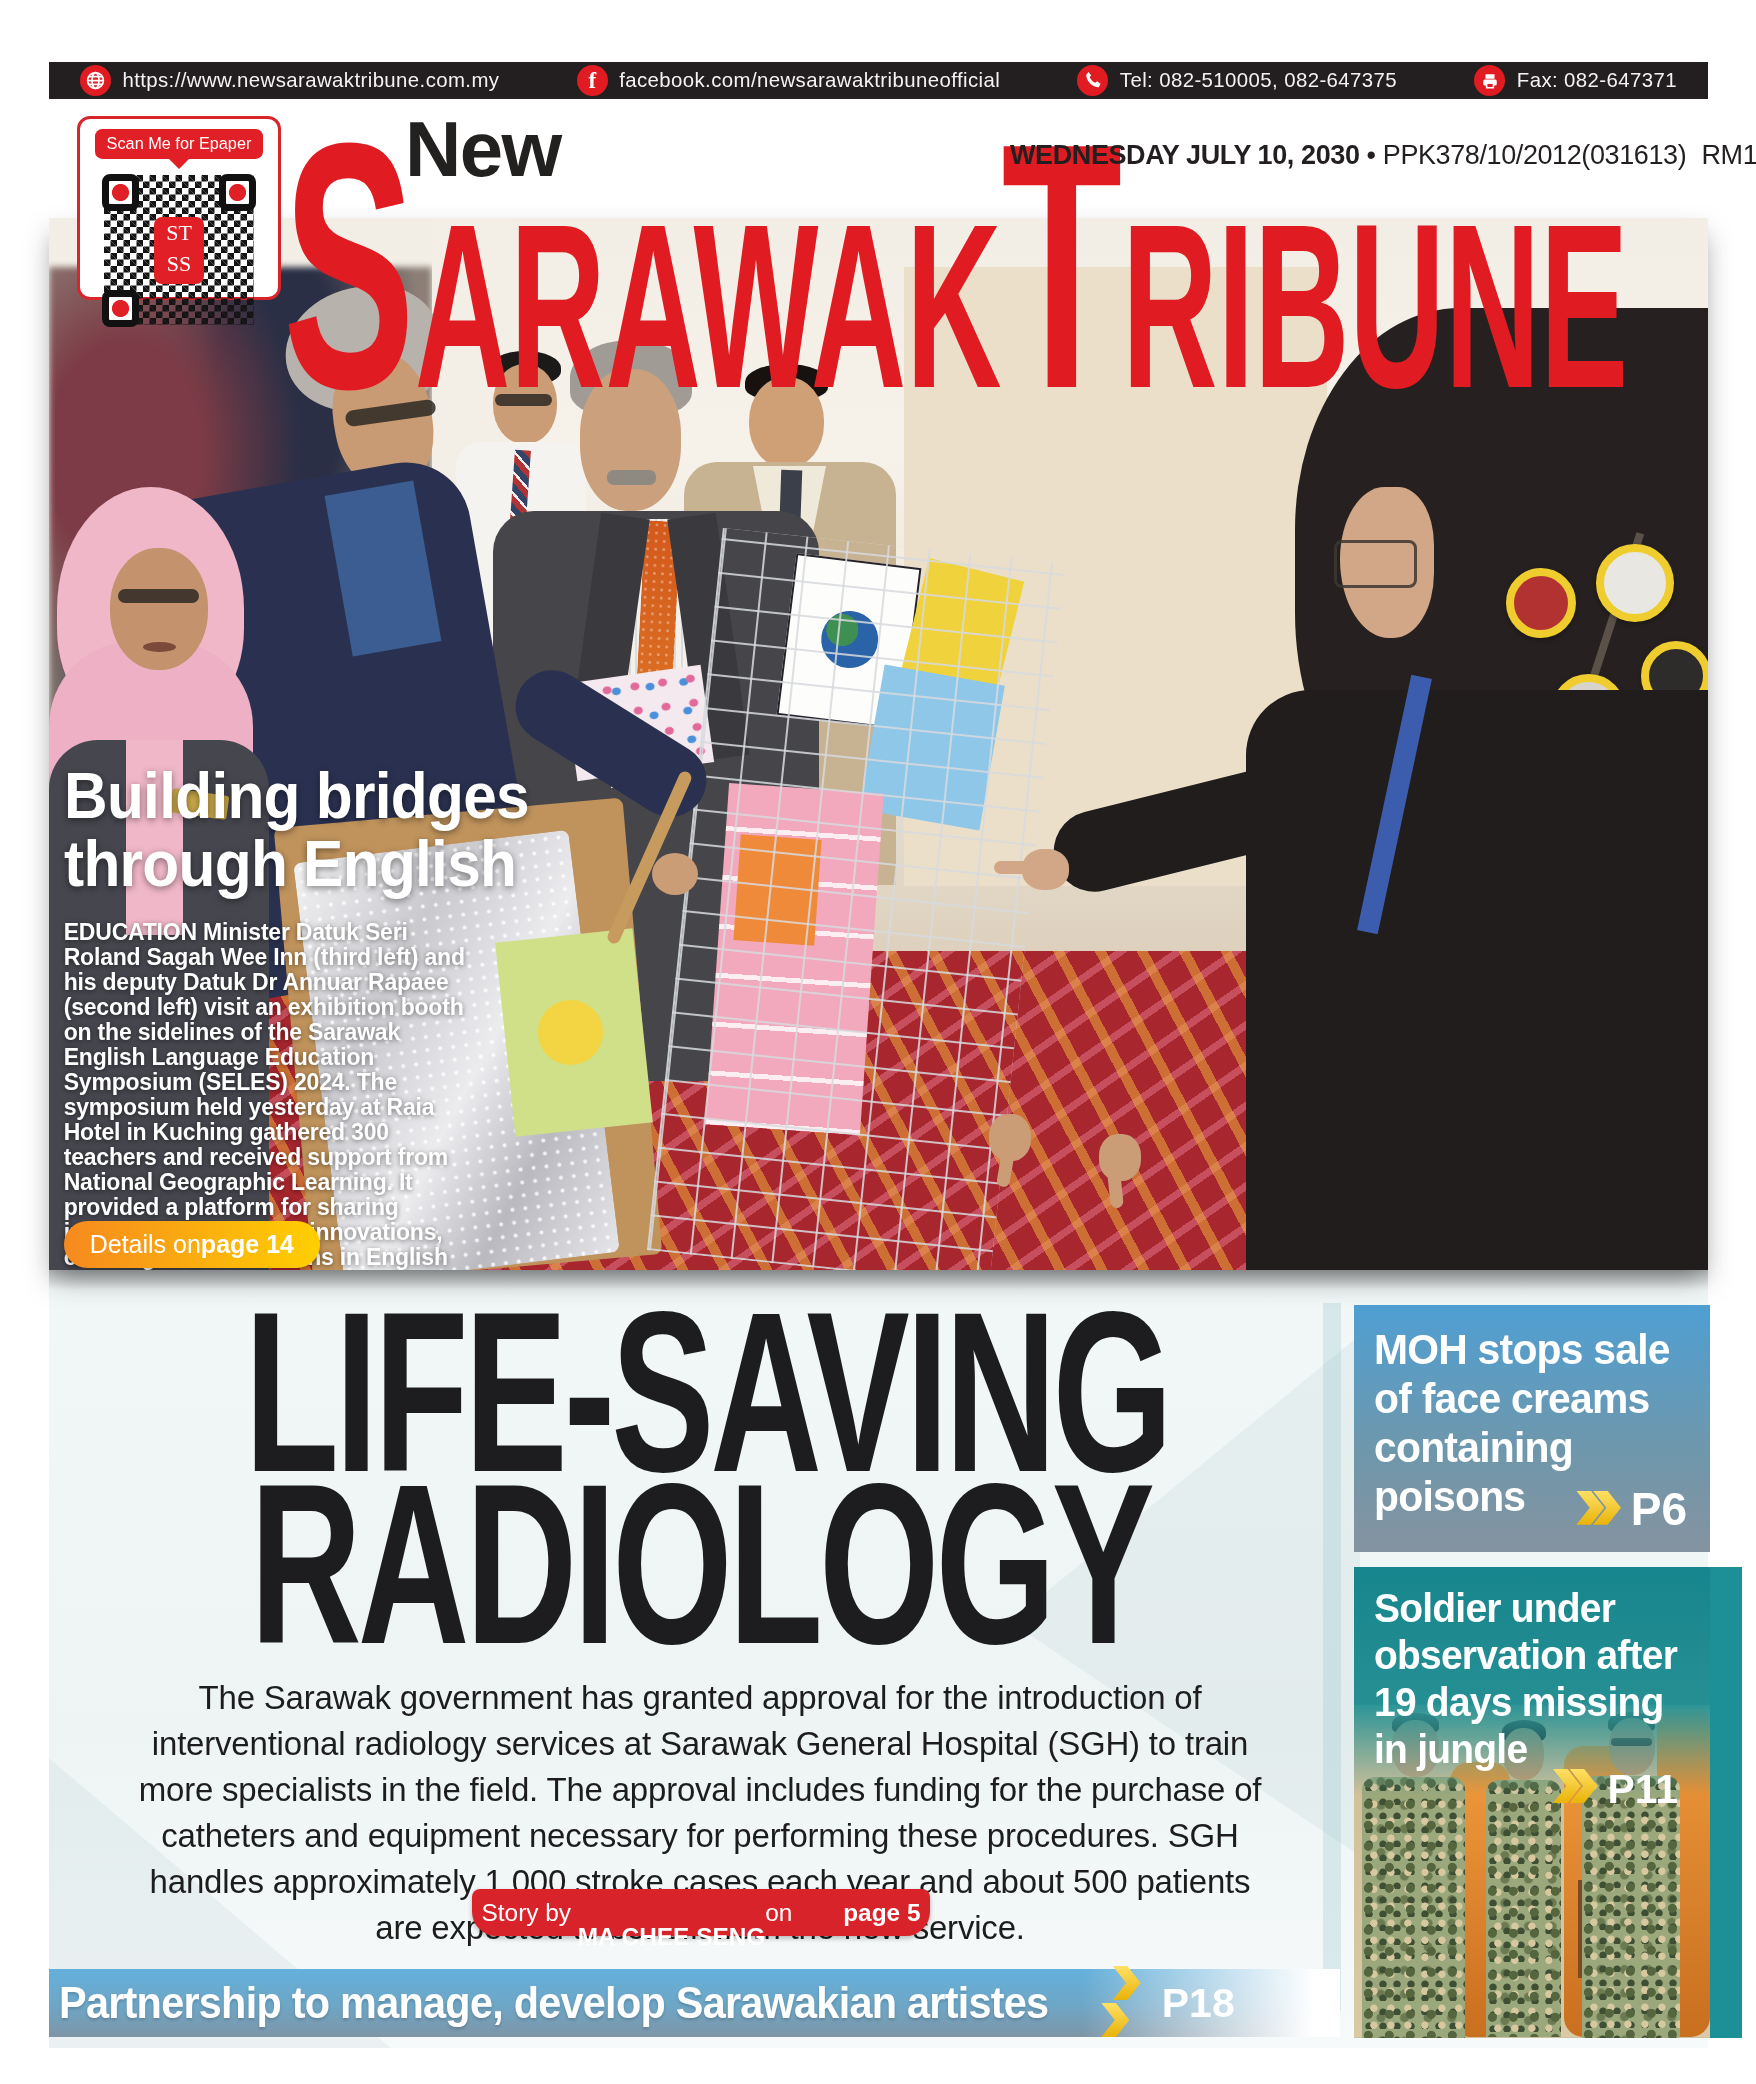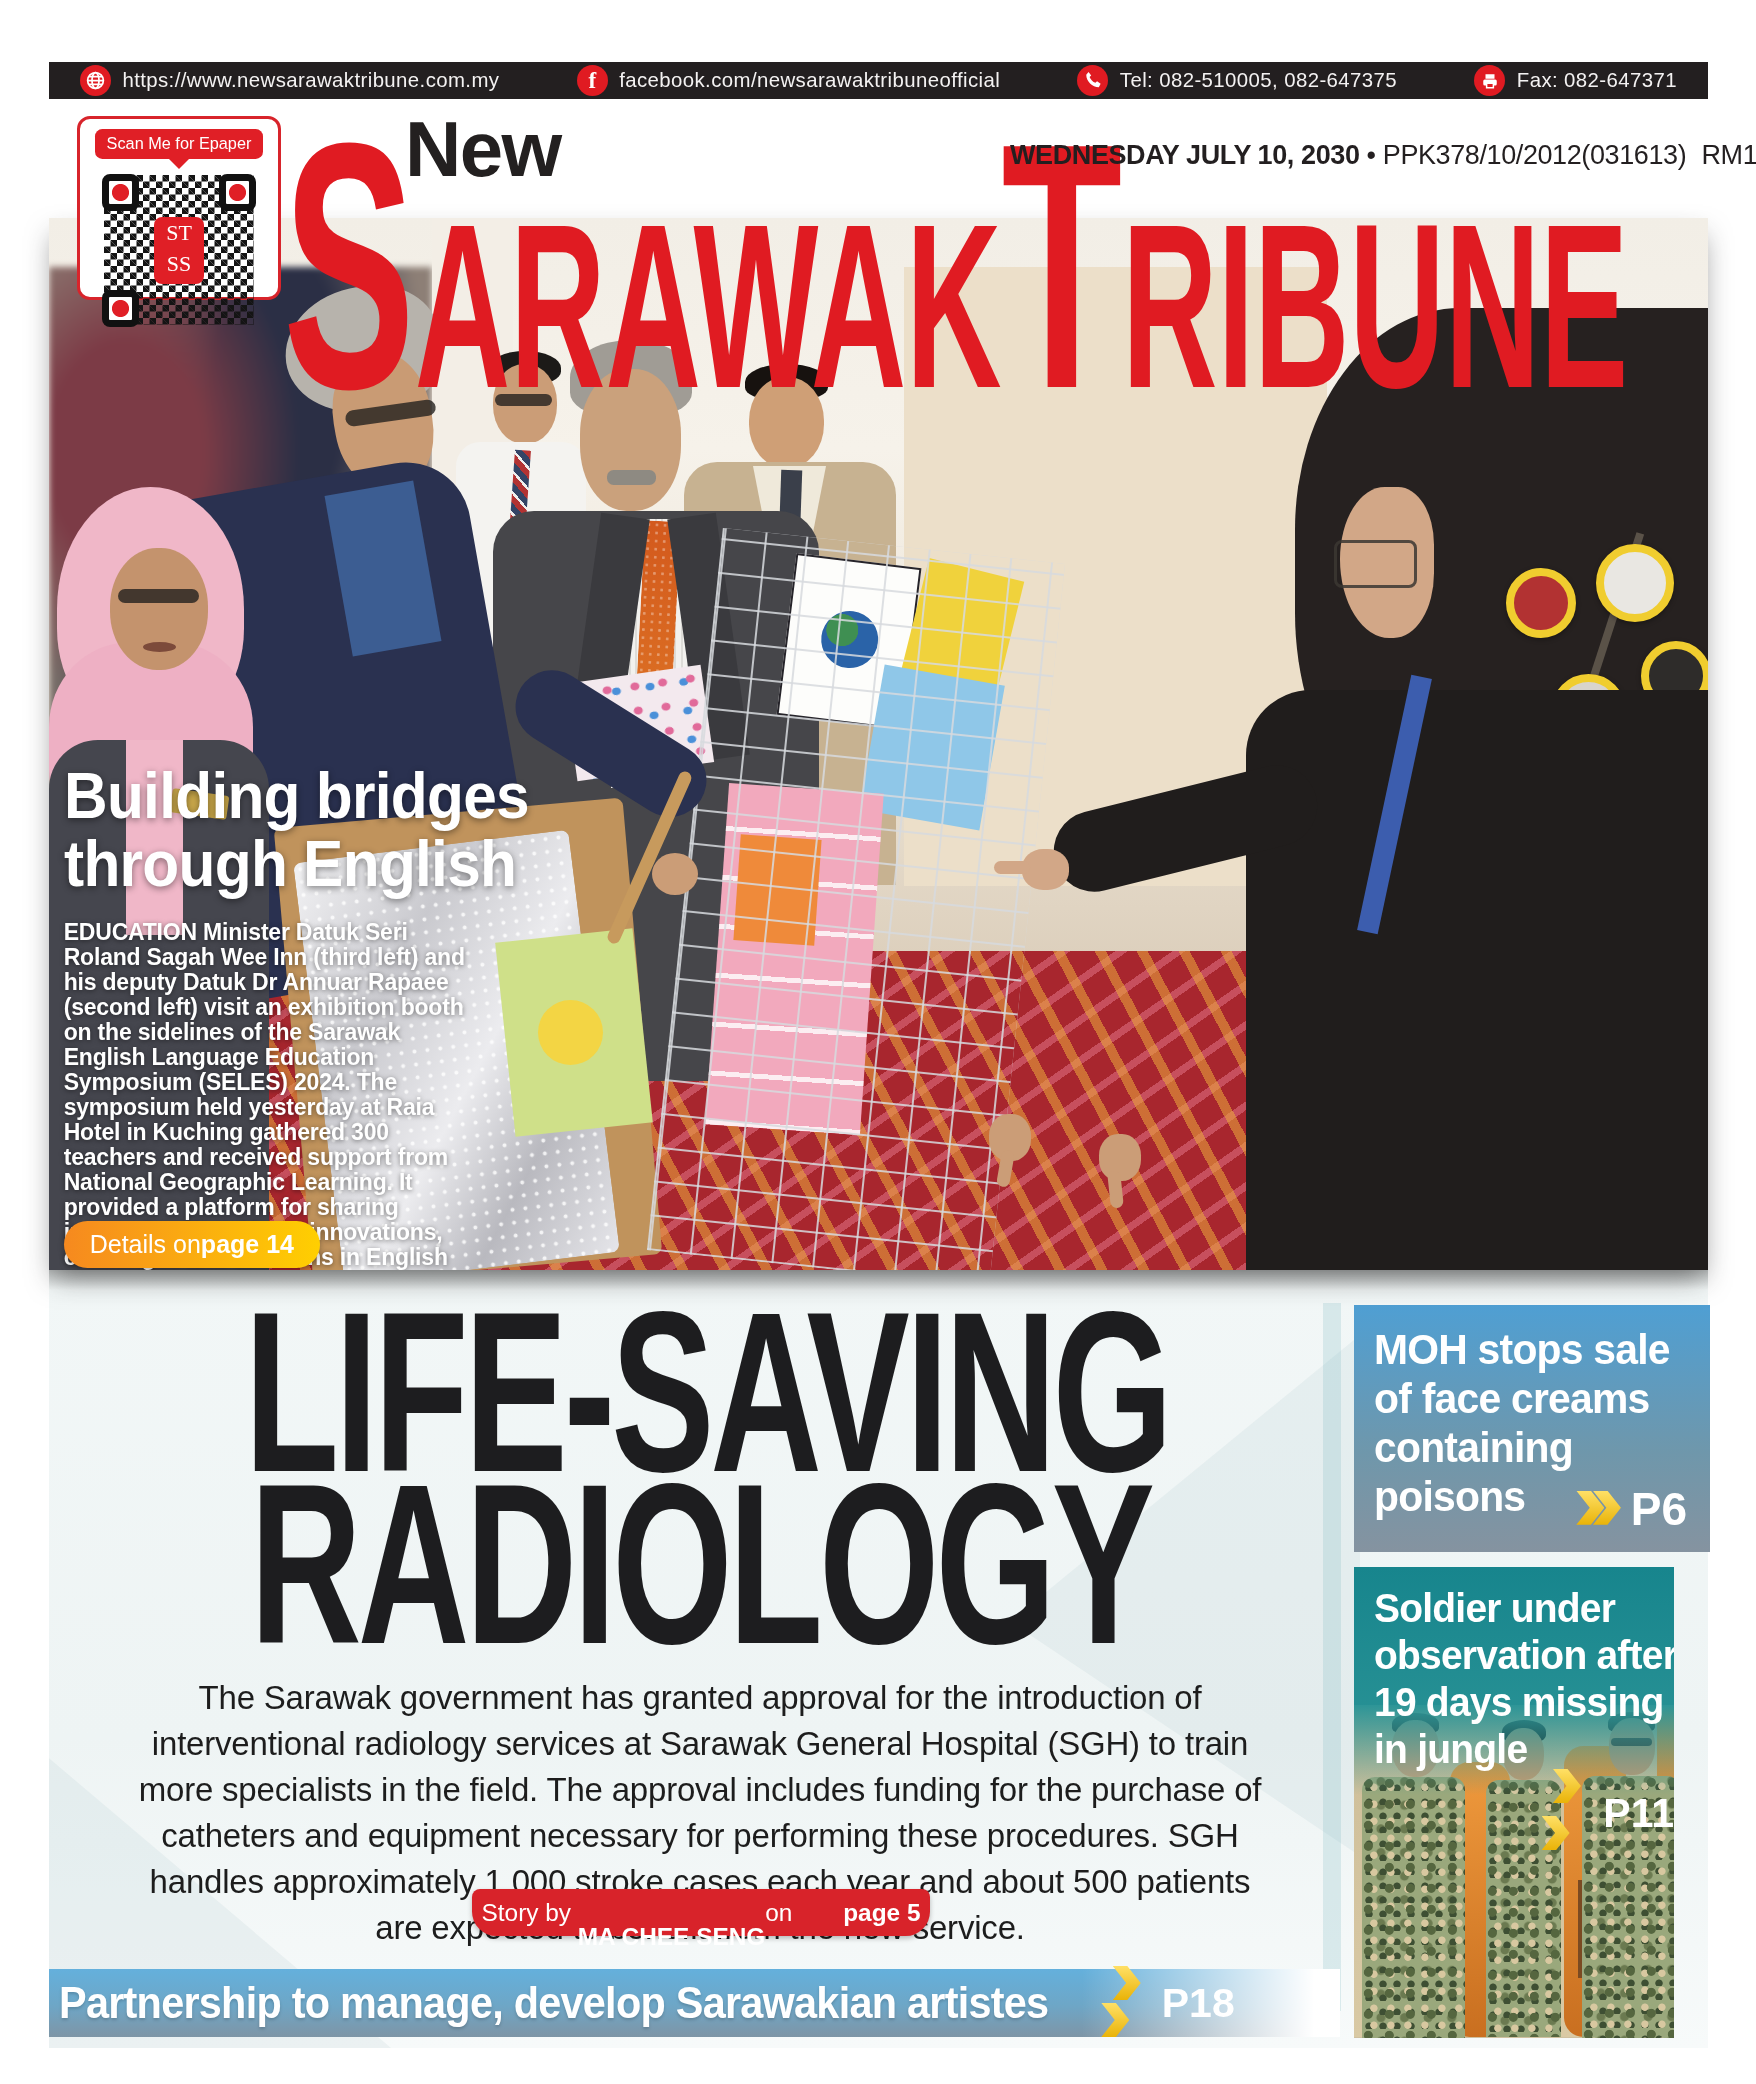--- a/index.html
+++ b/index.html
@@ -65,21 +65,21 @@
   .body-copy{left:73px;top:405px;width:1156px;font-size:33px;line-height:46px;color:#1d1d1d;
       text-align:center;letter-spacing:-0.2px;}
   .ribbon{left:423px;top:619px;width:458px;height:47px;background:#d8232a;border-radius:8.1px 8.1px 24.4px 24.4px;
       display:flex;align-items:center;justify-content:center;color:#fff;font-size:24.4px;
       box-shadow:0 2.4px 4.9px rgba(0,0,0,.25);}
 
   
   .tease{box-sizing:border-box;color:#fff;font-weight:bold;}
   .tease-blue{left:1305px;top:35px;width:356px;height:247px;padding:19.5px 19.5px;
       background:linear-gradient(180deg,#4f9fd3 0%,#6f97ab 60%,#8593a0 100%);}
-  .tease-teal{left:1305px;top:297px;width:320px;height:471px;background:#1d8f96;overflow:hidden;}
+  .tease-teal{left:1305px;top:297px;width:388px;height:471px;background:#1d8f96;overflow:hidden;}
   .tease-title{font-size:43px;line-height:49px;letter-spacing:-0.8px;transform:scaleX(.95);transform-origin:left top;}
   .pageref{display:flex;align-items:center;gap:9.8px;font-size:46px;font-weight:bold;color:#fff;}
   .chev{display:inline-block;width:28px;height:34px;background:linear-gradient(180deg,#ffe066,#e9b308);
         clip-path:polygon(0 0,52% 0,100% 50%,52% 100%,0 100%,48% 50%);}
   .chev2{margin-left:-11.4px;}
   .camo{background-color:#9aa87c;border-radius:13px 13px 0 0;
         background-image:radial-gradient(circle at 30% 30%,#55663f 0 4.1px,transparent 4.9px),
                          radial-gradient(circle at 70% 60%,#d8c8a0 0 3.3px,transparent 4.1px),
                          radial-gradient(circle at 50% 80%,#3e4f33 0 3.3px,transparent 4.1px),
                          radial-gradient(circle at 80% 20%,#6b7a50 0 4.1px,transparent 4.9px);

